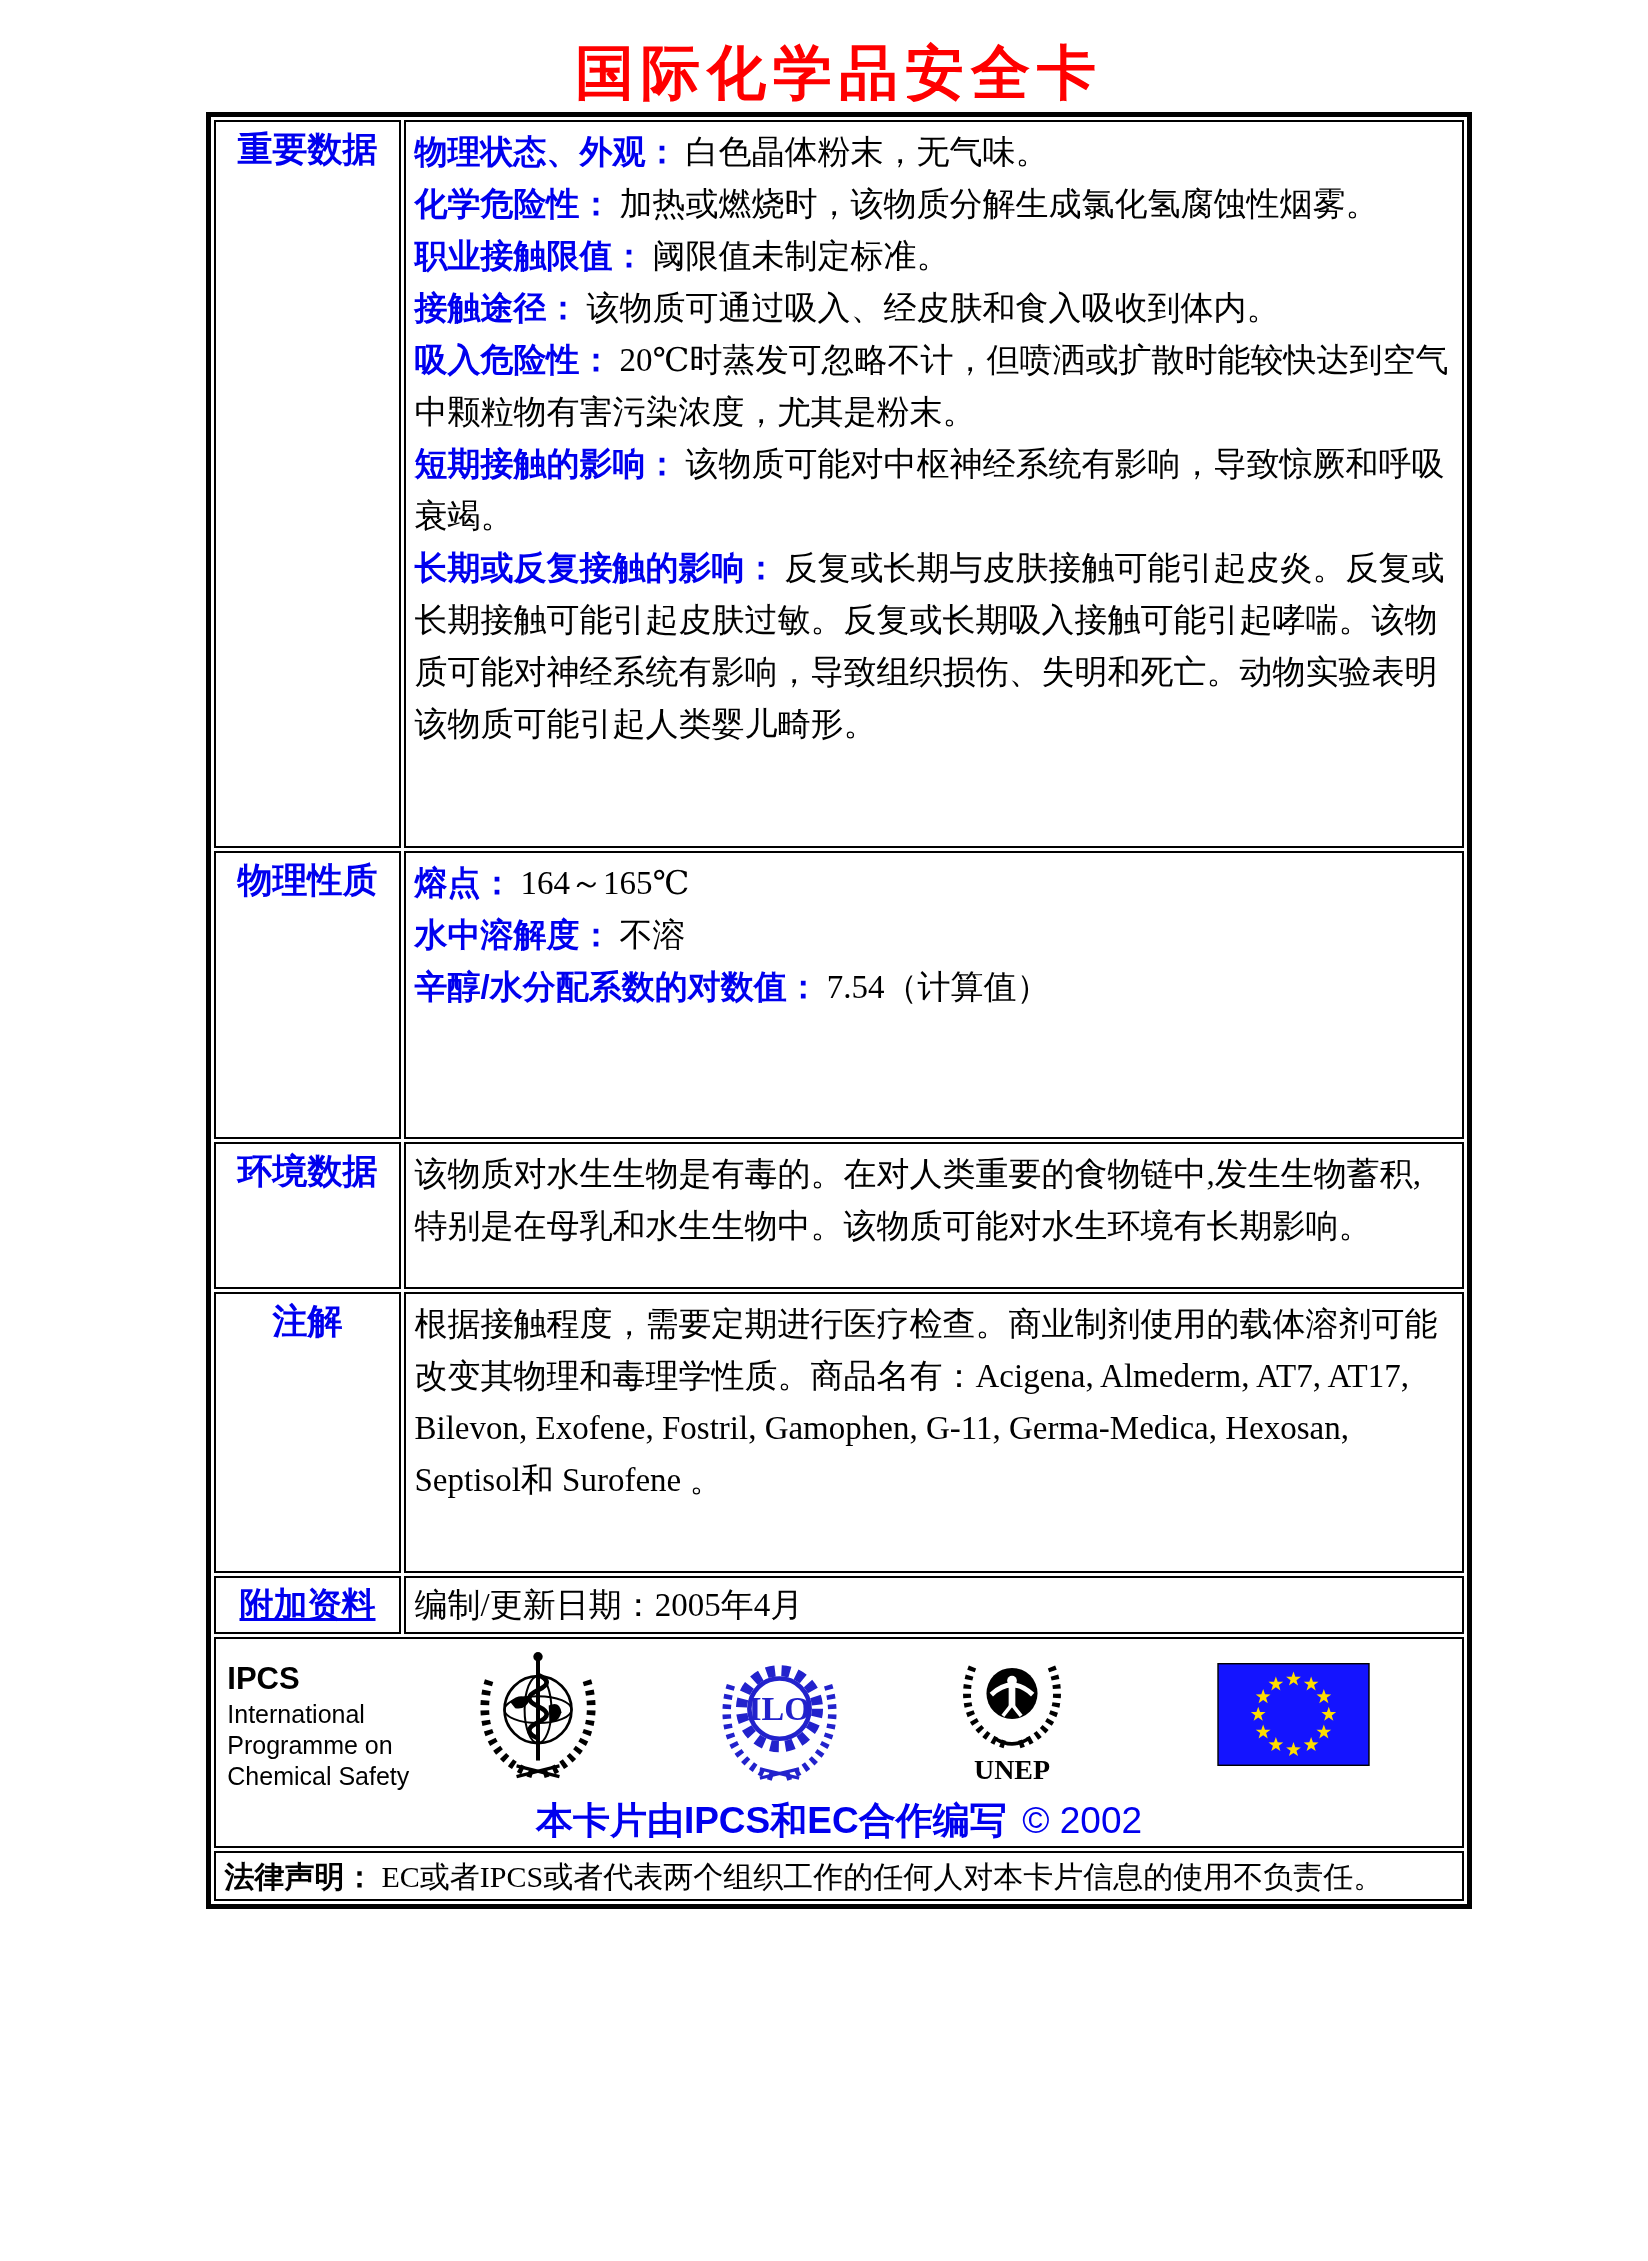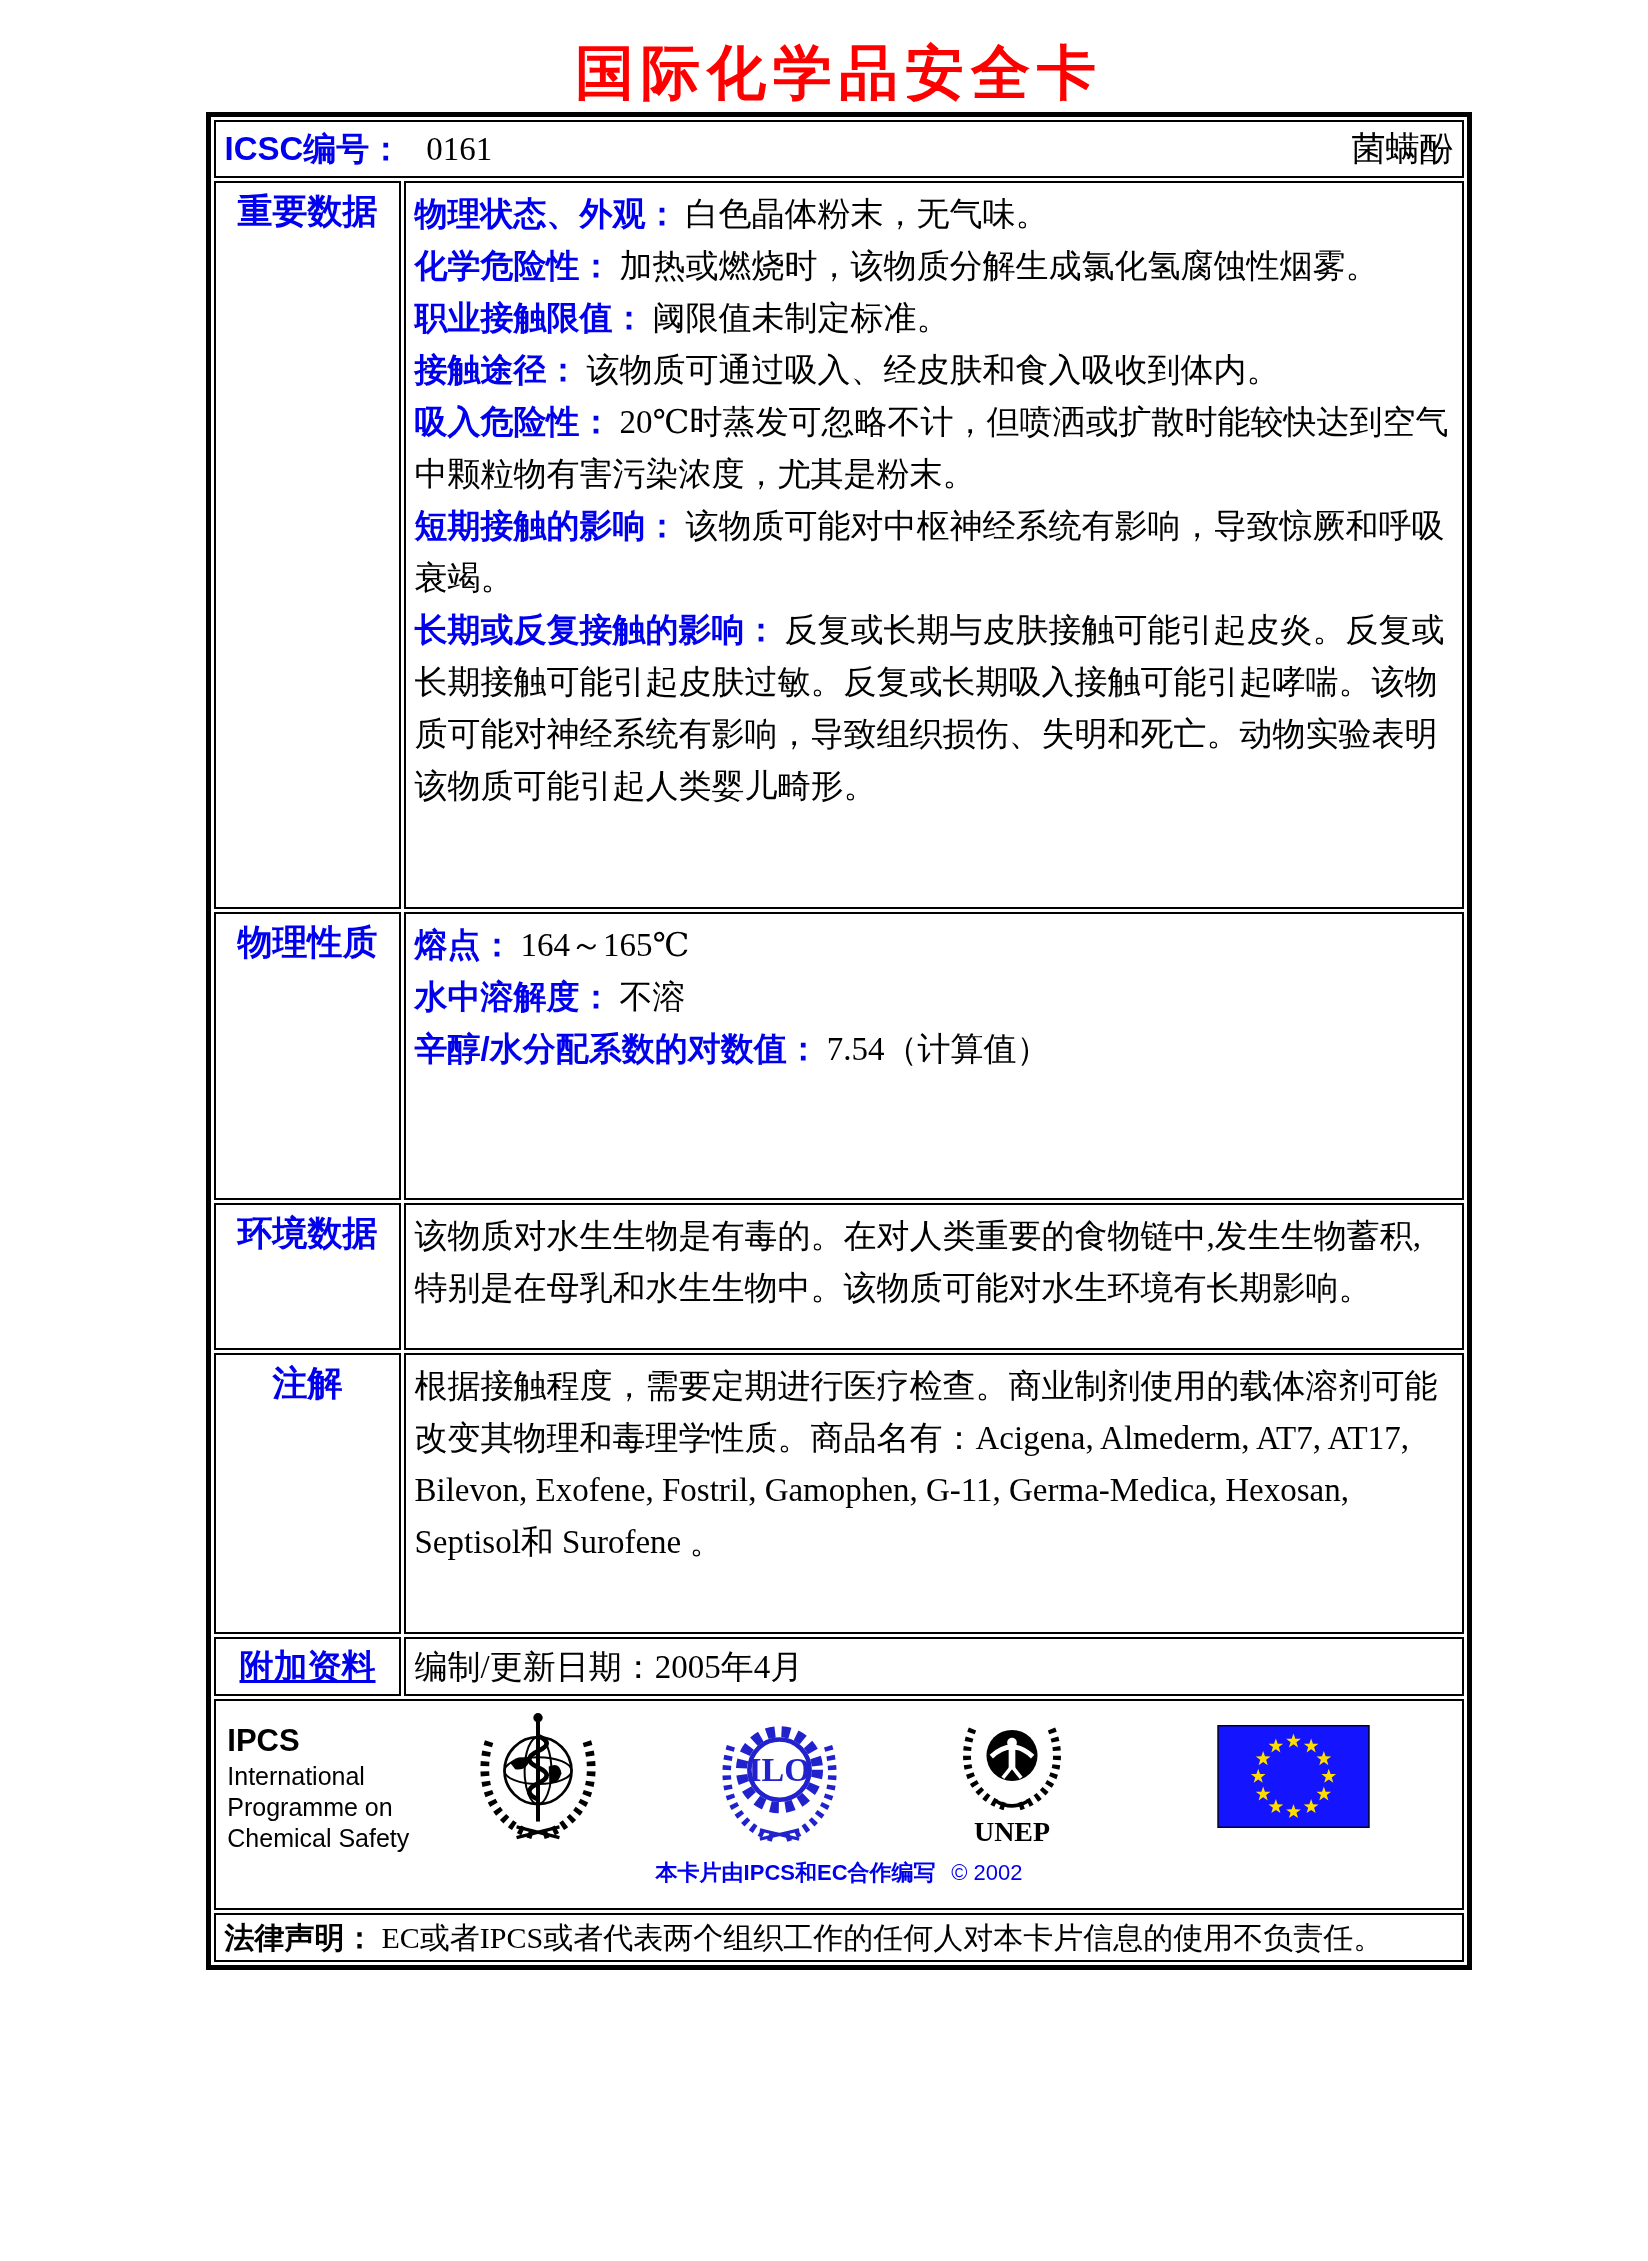--- a/index.html
+++ b/index.html
@@ -37,46 +37,38 @@
   td.logos-cell{position:relative;padding:0;}
   .ipcs-block{position:absolute;left:11.3px;top:20px;
       font-family:"Liberation Sans","DejaVu Sans",sans-serif;line-height:31px;font-size:25px;}
   .ipcs-title{font-weight:bold;font-size:31px;line-height:40px;}
   .logo{position:absolute;}
   #who-logo{left:255px;top:8.5px;}
   #ilo-logo{left:498px;top:11.3px;}
   #unep-logo{left:735px;top:7px;}
   #eu-flag{left:1001px;top:24px;}
   .credit-line{position:absolute;left:0;top:157px;width:100%;text-align:center;
-      color:#0000EE;font-size:22px;}
+      color:#0000EE;font-size:37px;}
   .credit-main{font-weight:bold;font-family:"Liberation Sans","DejaVu Sans",sans-serif;}
   .credit-copy{font-family:"Liberation Sans","DejaVu Sans",sans-serif;font-weight:normal;margin-left:15.6px;}
 
   
   td.legal-cell{vertical-align:middle;font-size:30px;line-height:37px;}
   .legal-label{font-weight:bold;font-family:"Liberation Sans","DejaVu Sans",sans-serif;margin-right:7px;}
 </style>
 </head>
 <body>
 
 <div id="page">
 
   <div id="main-title">国际化学品安全卡</div>
 
   <table class="card">
 
     <tbody>
-        <tr style="height:55px;">
-      <td class="header-cell" colspan="2">
-        <div class="hdr-flex">
-          <span class="hdr-left"><span class="blab">ICSC编号：</span><span class="hdr-num">0161</span></span>
-          <span class="hdr-name">菌螨酚</span>
-        </div>
-      </td>
-    </tr>
 
     <tr style="height:728px;">
       <td class="label-cell">重要数据</td>
       <td class="content-cell">
         <p class="para"><span class="blab">物理状态、外观：</span><span class="btxt">白色晶体粉末，无气味。</span></p>
         <p class="para"><span class="blab">化学危险性：</span><span class="btxt">加热或燃烧时，该物质分解生成氯化氢腐蚀性烟雾。</span></p>
         <p class="para"><span class="blab">职业接触限值：</span><span class="btxt">阈限值未制定标准。</span></p>
         <p class="para"><span class="blab">接触途径：</span><span class="btxt">该物质可通过吸入、经皮肤和食入吸收到体内。</span></p>
         <p class="para"><span class="blab">吸入危险性：</span><span class="btxt">20℃时蒸发可忽略不计，但喷洒或扩散时能较快达到空气中颗粒物有害污染浓度，尤其是粉末。</span></p>
         <p class="para"><span class="blab">短期接触的影响：</span><span class="btxt">该物质可能对中枢神经系统有影响，导致惊厥和呼吸衰竭。</span></p>

